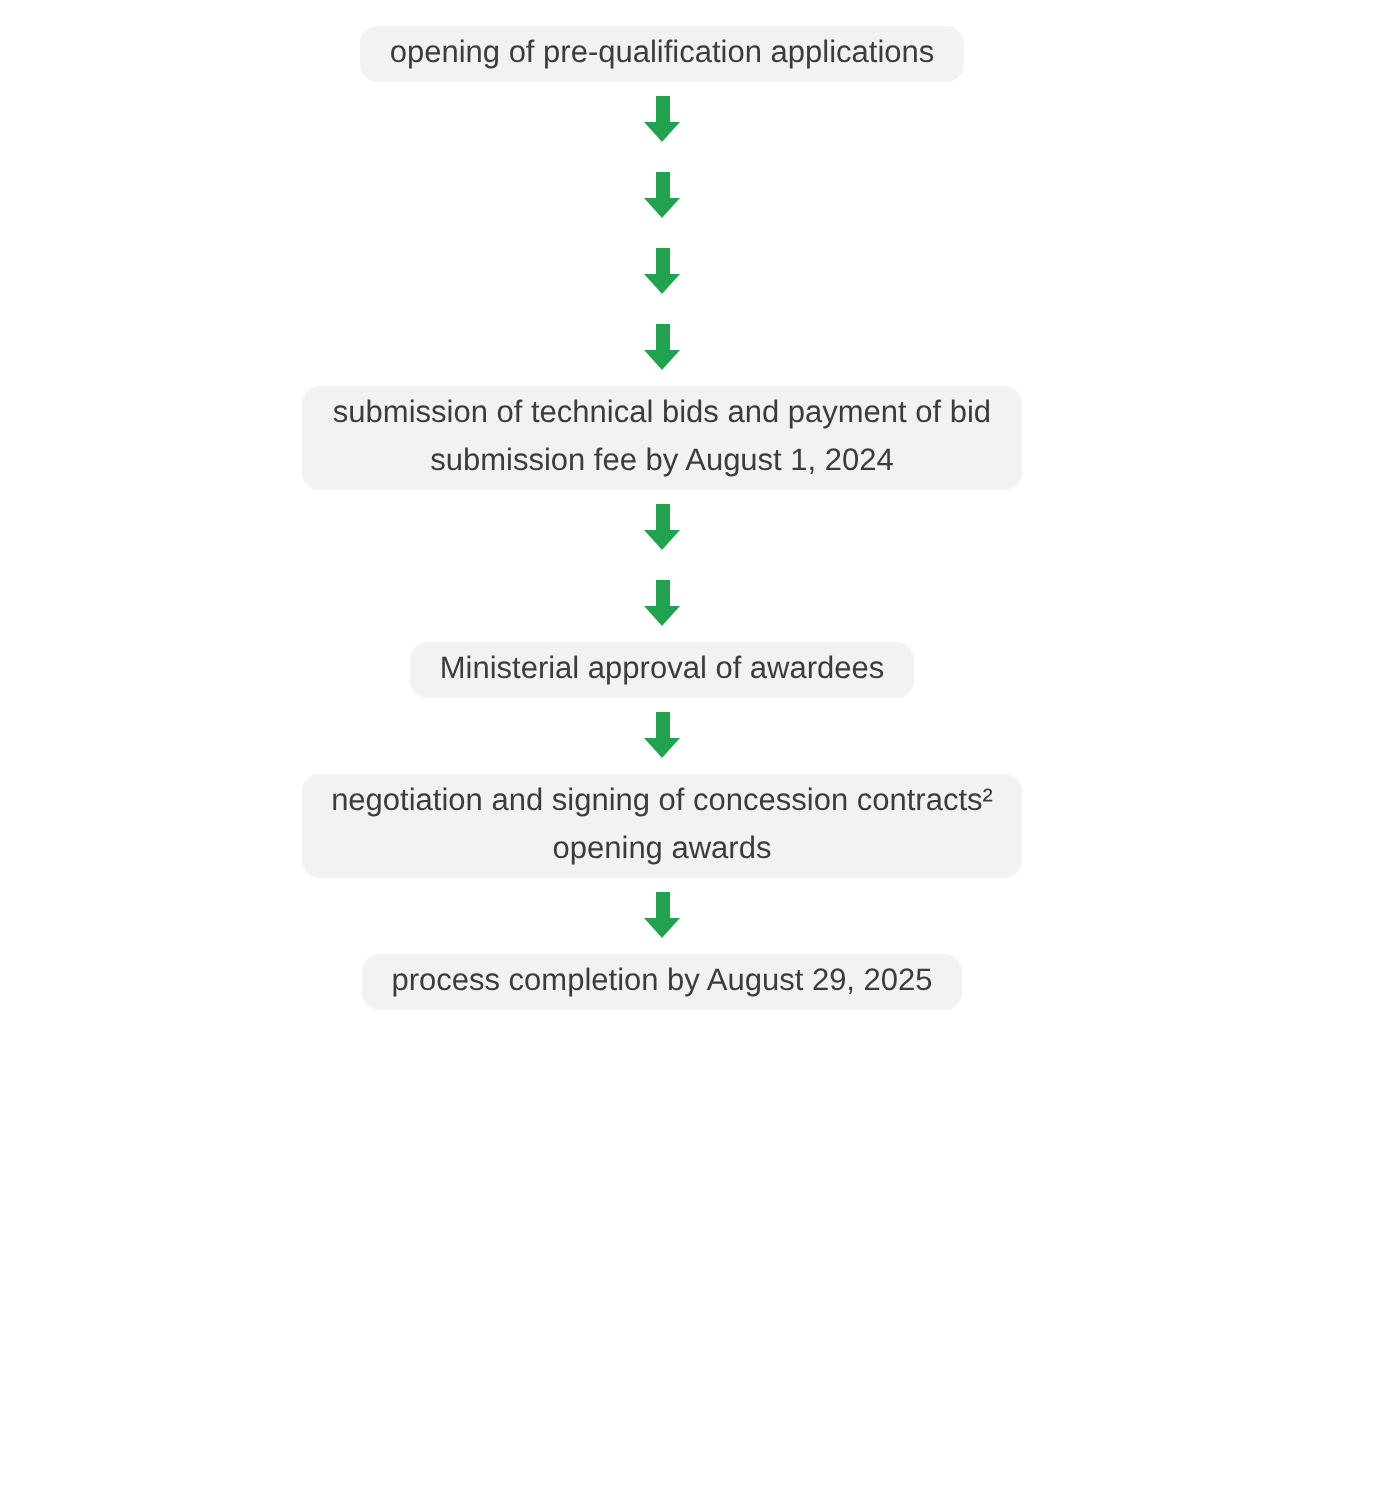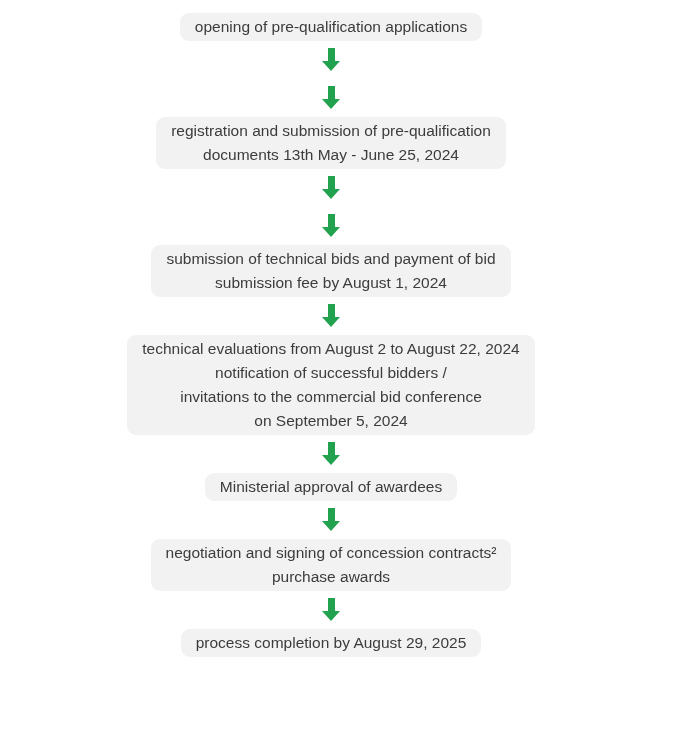--- a/index.html
+++ b/index.html
@@ -66,61 +66,55 @@
     <div class="stem"></div>
     <div class="head"></div>
   </div>
 
 
   <div class="arrow">
     <div class="stem"></div>
     <div class="head"></div>
   </div>
 
-  <div class="step">registration and submission of pre-qualification
-documents 13th May - June 25, 2024</div>
 
   <div class="arrow">
     <div class="stem"></div>
     <div class="head"></div>
   </div>
 
 
   <div class="arrow">
     <div class="stem"></div>
     <div class="head"></div>
   </div>
 
   <div class="step">submission of technical bids and payment of bid
 submission fee by August 1, 2024</div>
 
   <div class="arrow">
     <div class="stem"></div>
     <div class="head"></div>
   </div>
 
-  <div class="step">technical evaluations from August 2 to August 22, 2024
-notification of successful bidders /
-invitations to the commercial bid conference
-on September 5, 2024</div>
 
   <div class="arrow">
     <div class="stem"></div>
     <div class="head"></div>
   </div>
 
   <div class="step">Ministerial approval of awardees</div>
 
   <div class="arrow">
     <div class="stem"></div>
     <div class="head"></div>
   </div>
 
   <div class="step">negotiation and signing of concession contracts²
-purchase awards</div>
+opening awards</div>
 
   <div class="arrow">
     <div class="stem"></div>
     <div class="head"></div>
   </div>
 
   <div class="step">process completion by August 29, 2025</div>
 
 </div>
 

